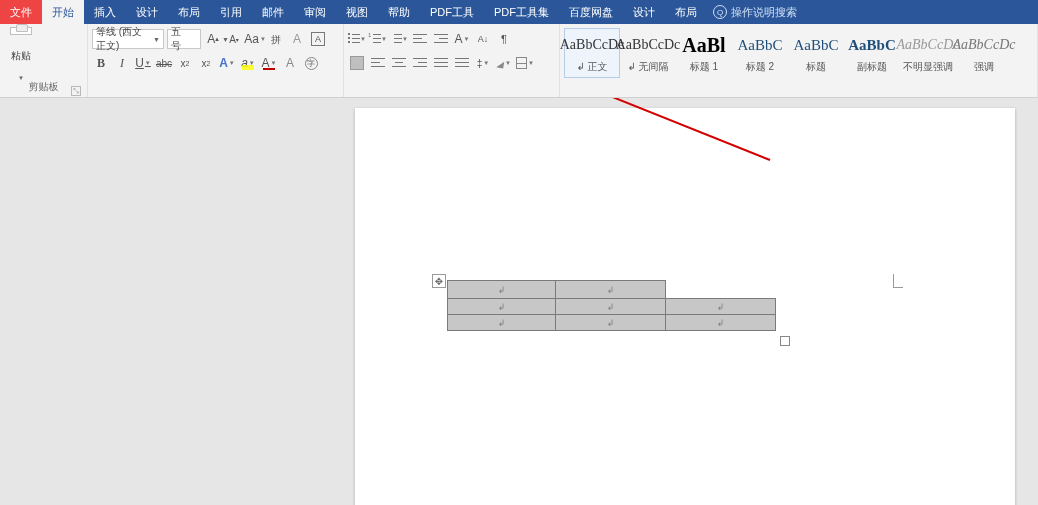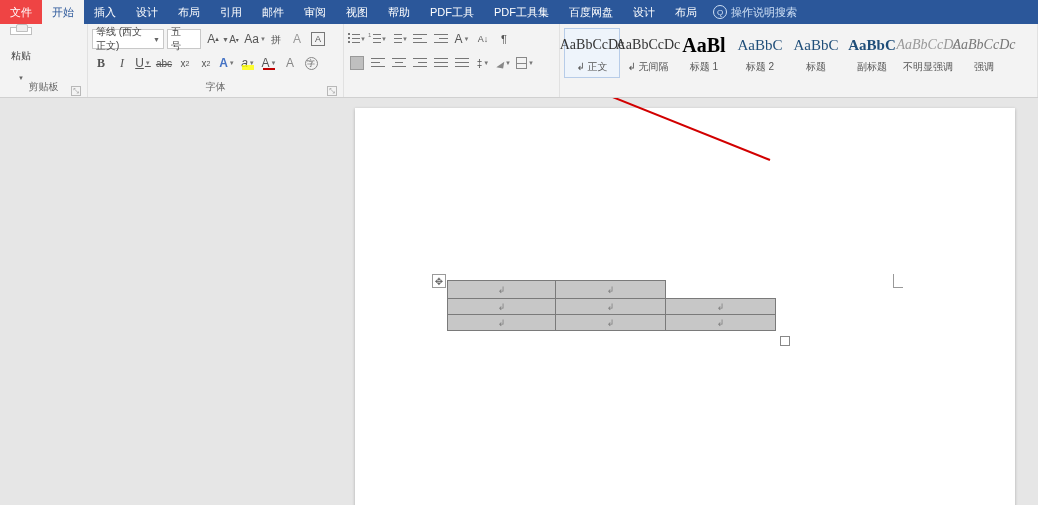--- a/index.html
+++ b/index.html
@@ -172,21 +172,20 @@
           <div class="ib" style="color:#4472c4;font-weight:bold">A<span class="arr">▼</span></div>
           <div class="ib under-yellow">a<span class="arr">▼</span></div>
           <div class="ib under-red">A<span class="arr">▼</span></div>
           <div class="ib" style="color:#888">A</div>
           <div class="ib">
               <span style="border:1px solid #888;border-radius:50%;width:13px;height:13px;display:flex;align-items:center;justify-content:center;font-size:8px">字</span>
             </div>
         </div>
       </div>
     </div>
-    <div class="label"><span>字体</span><span class="launcher">⤡</span></div>
   </div>
 
   <div class="group" style="width:216px">
     <div class="body">
       <div class="para-rows">
         <div class="font-row">
           <div class="ib">
               <span class="list-ic b">
                 <span></span>
                 <span></span>

